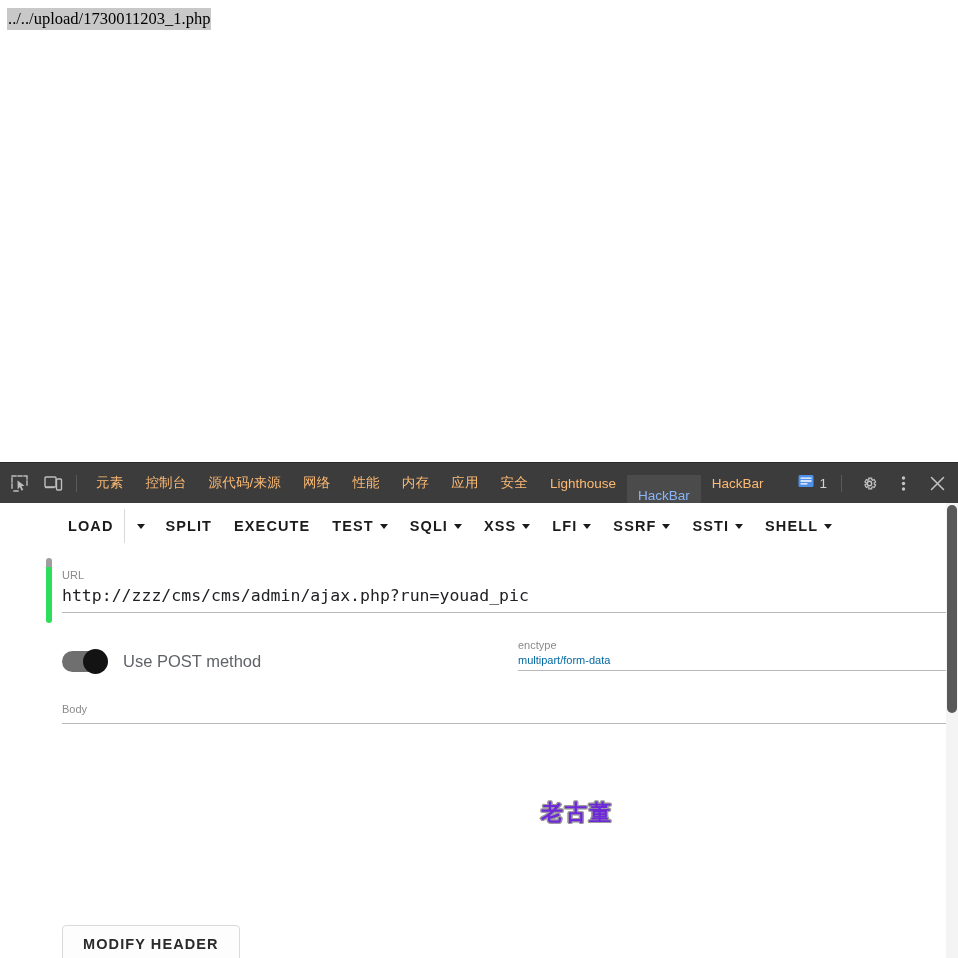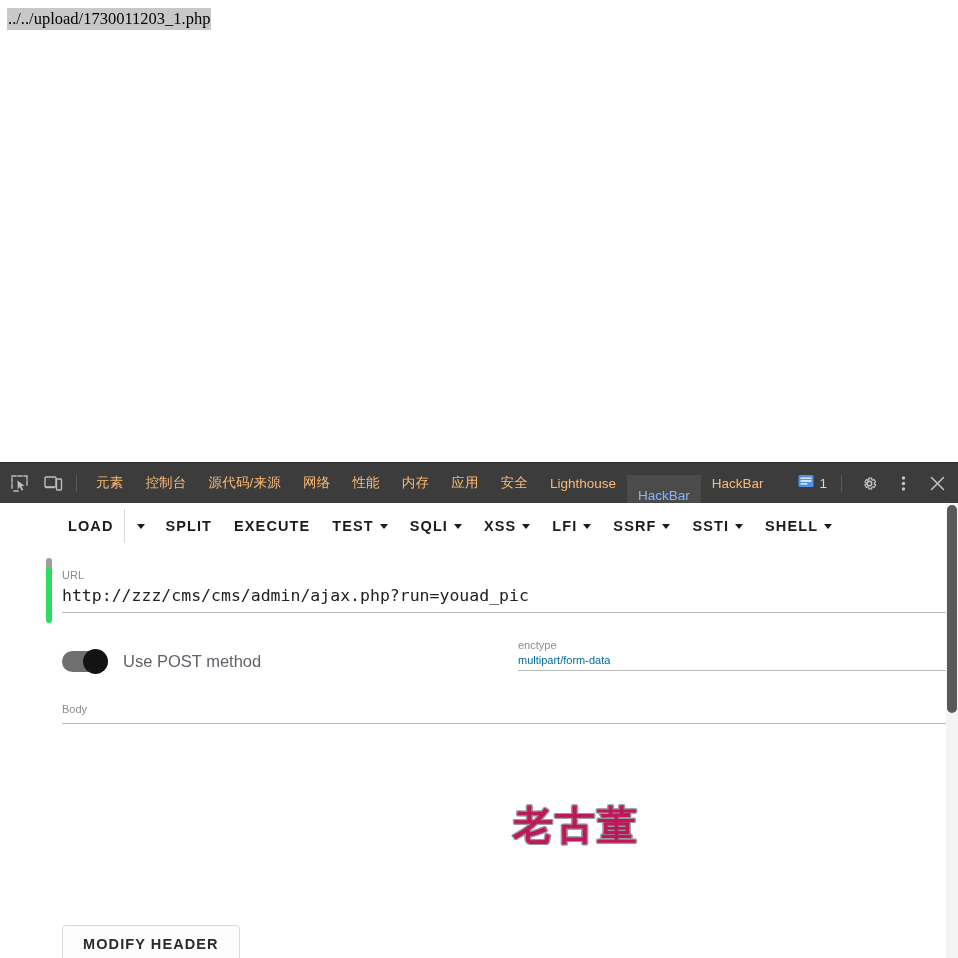--- a/index.html
+++ b/index.html
@@ -236,25 +236,25 @@
   }
   #body-underline {
     margin-top: 8px;
     height: 1px;
     background: #b9b9b9;
   }
 
   
   #watermark {
     position: absolute;
-    left: 513px; top: 798px;
-    font-size: 40px;
+    left: 541px; top: 798px;
+    font-size: 22px;
     font-weight: 700;
     letter-spacing: 2px;
-    color: #be185d;
+    color: #6d28d9;
     text-shadow:
       -1px -1px 0 #9a9a9a,  1px -1px 0 #9a9a9a,
       -1px  1px 0 #9a9a9a,  1px  1px 0 #9a9a9a,
        0px -1.4px 0 #9a9a9a, 0px 1.4px 0 #9a9a9a,
       -1.4px 0 0 #9a9a9a, 1.4px 0 0 #9a9a9a;
     pointer-events: none;
     font-family: "DejaVu Sans", sans-serif;
   }
 
   

